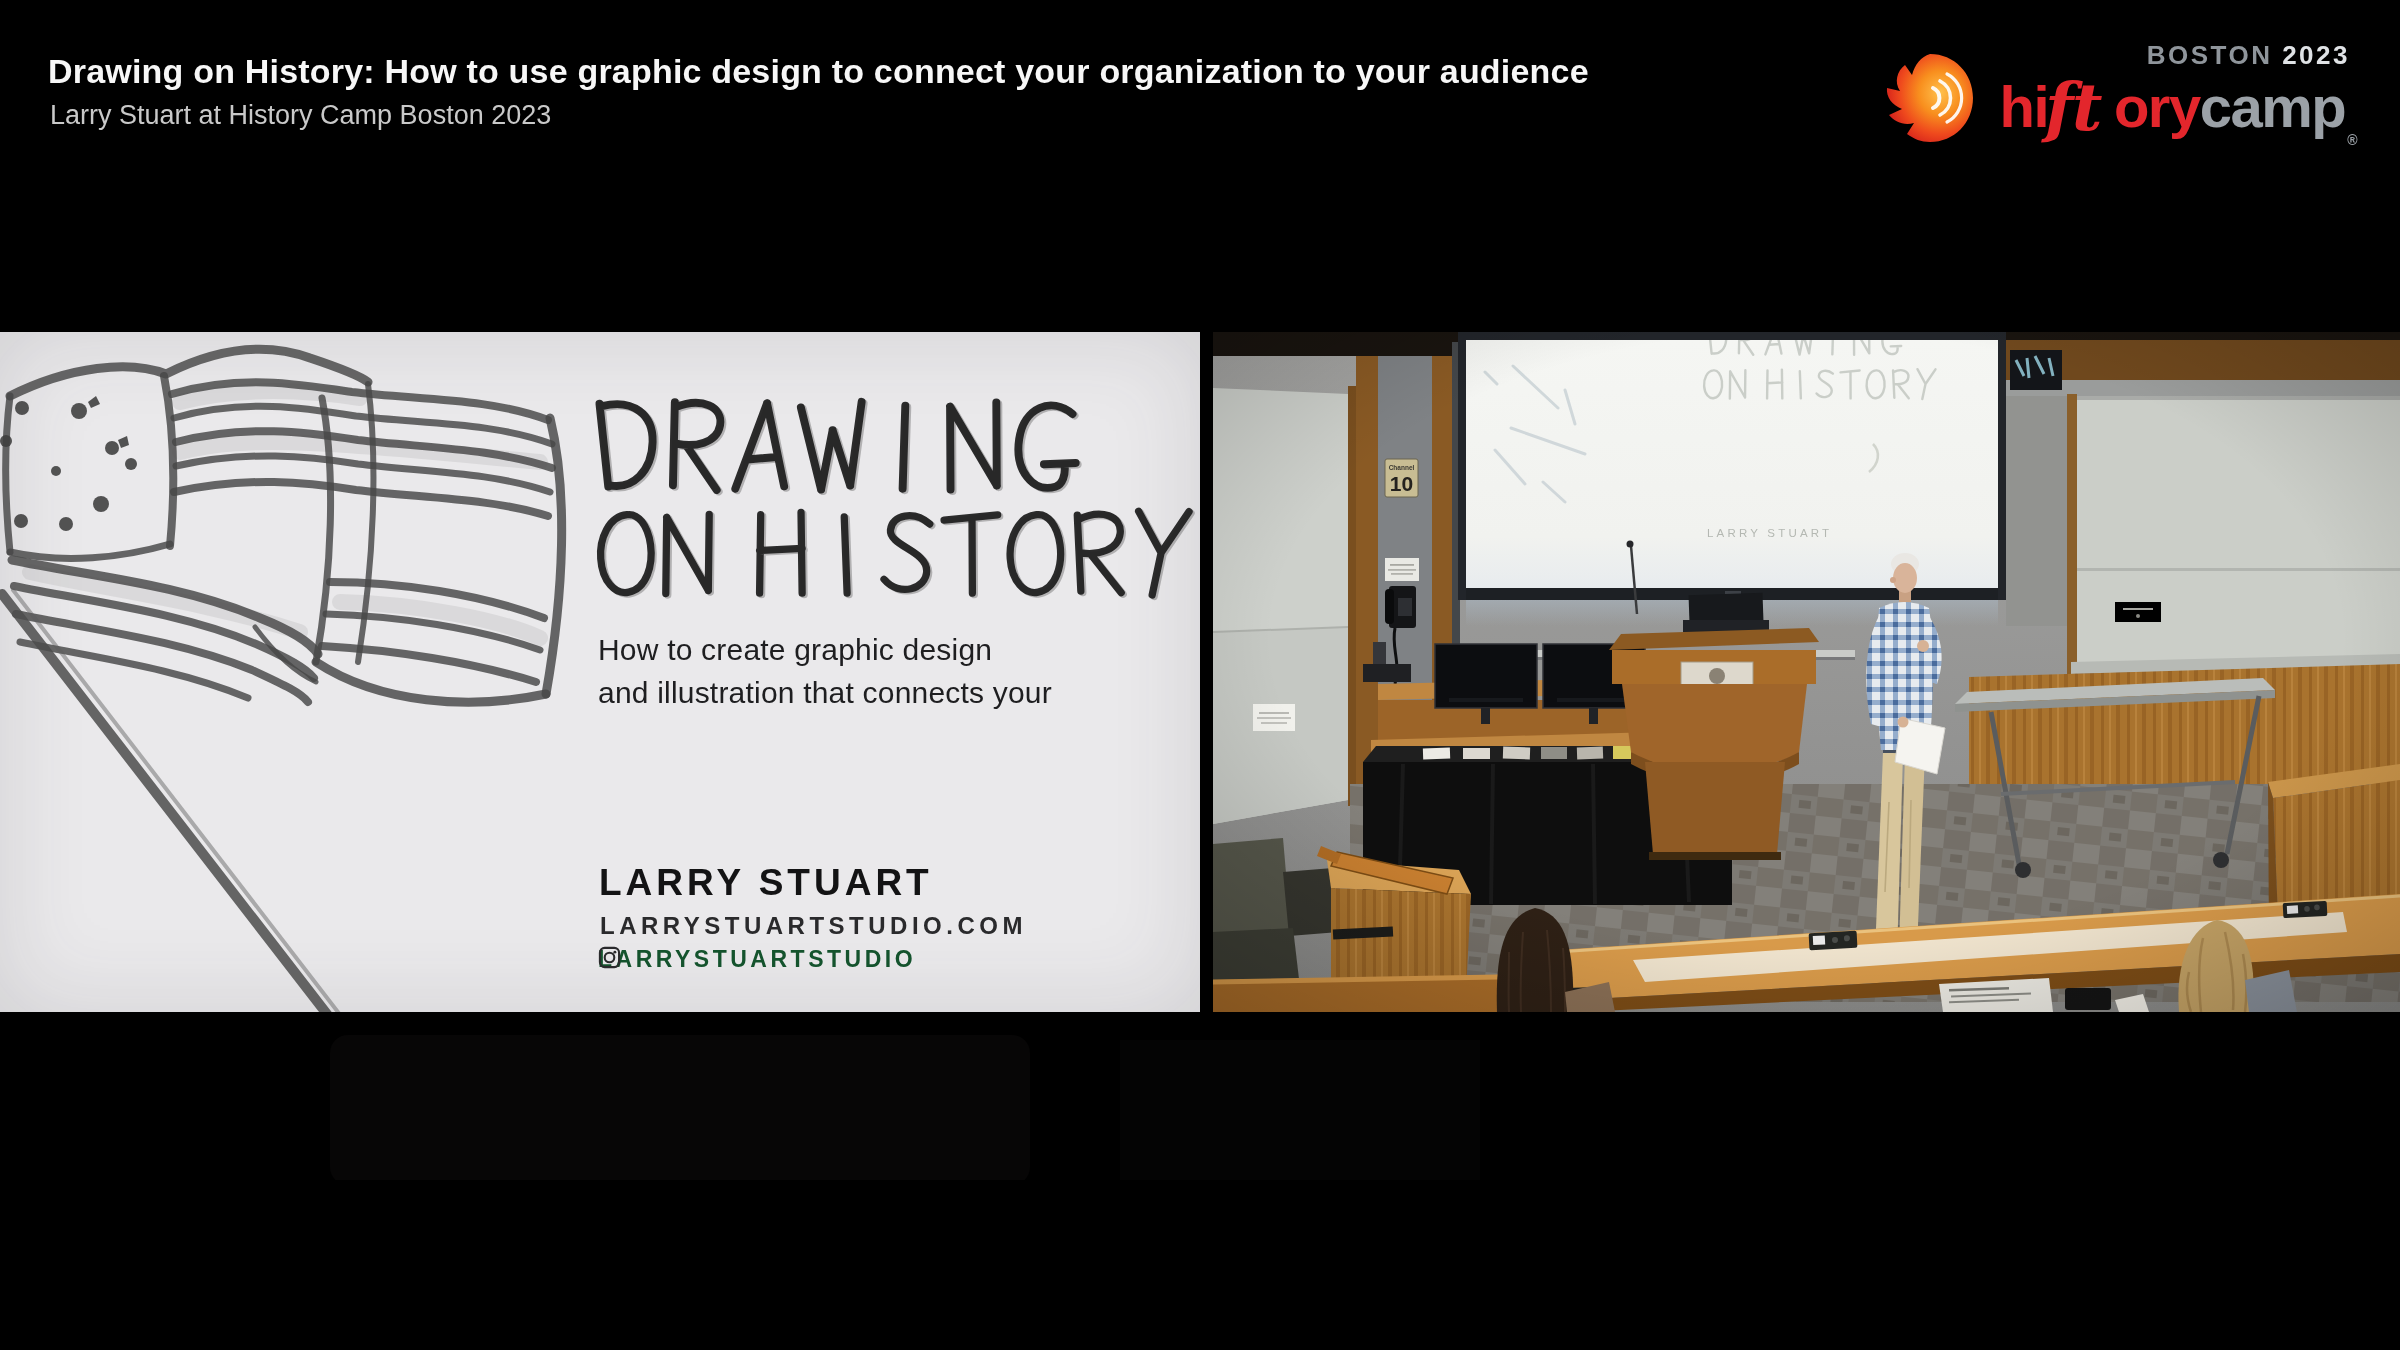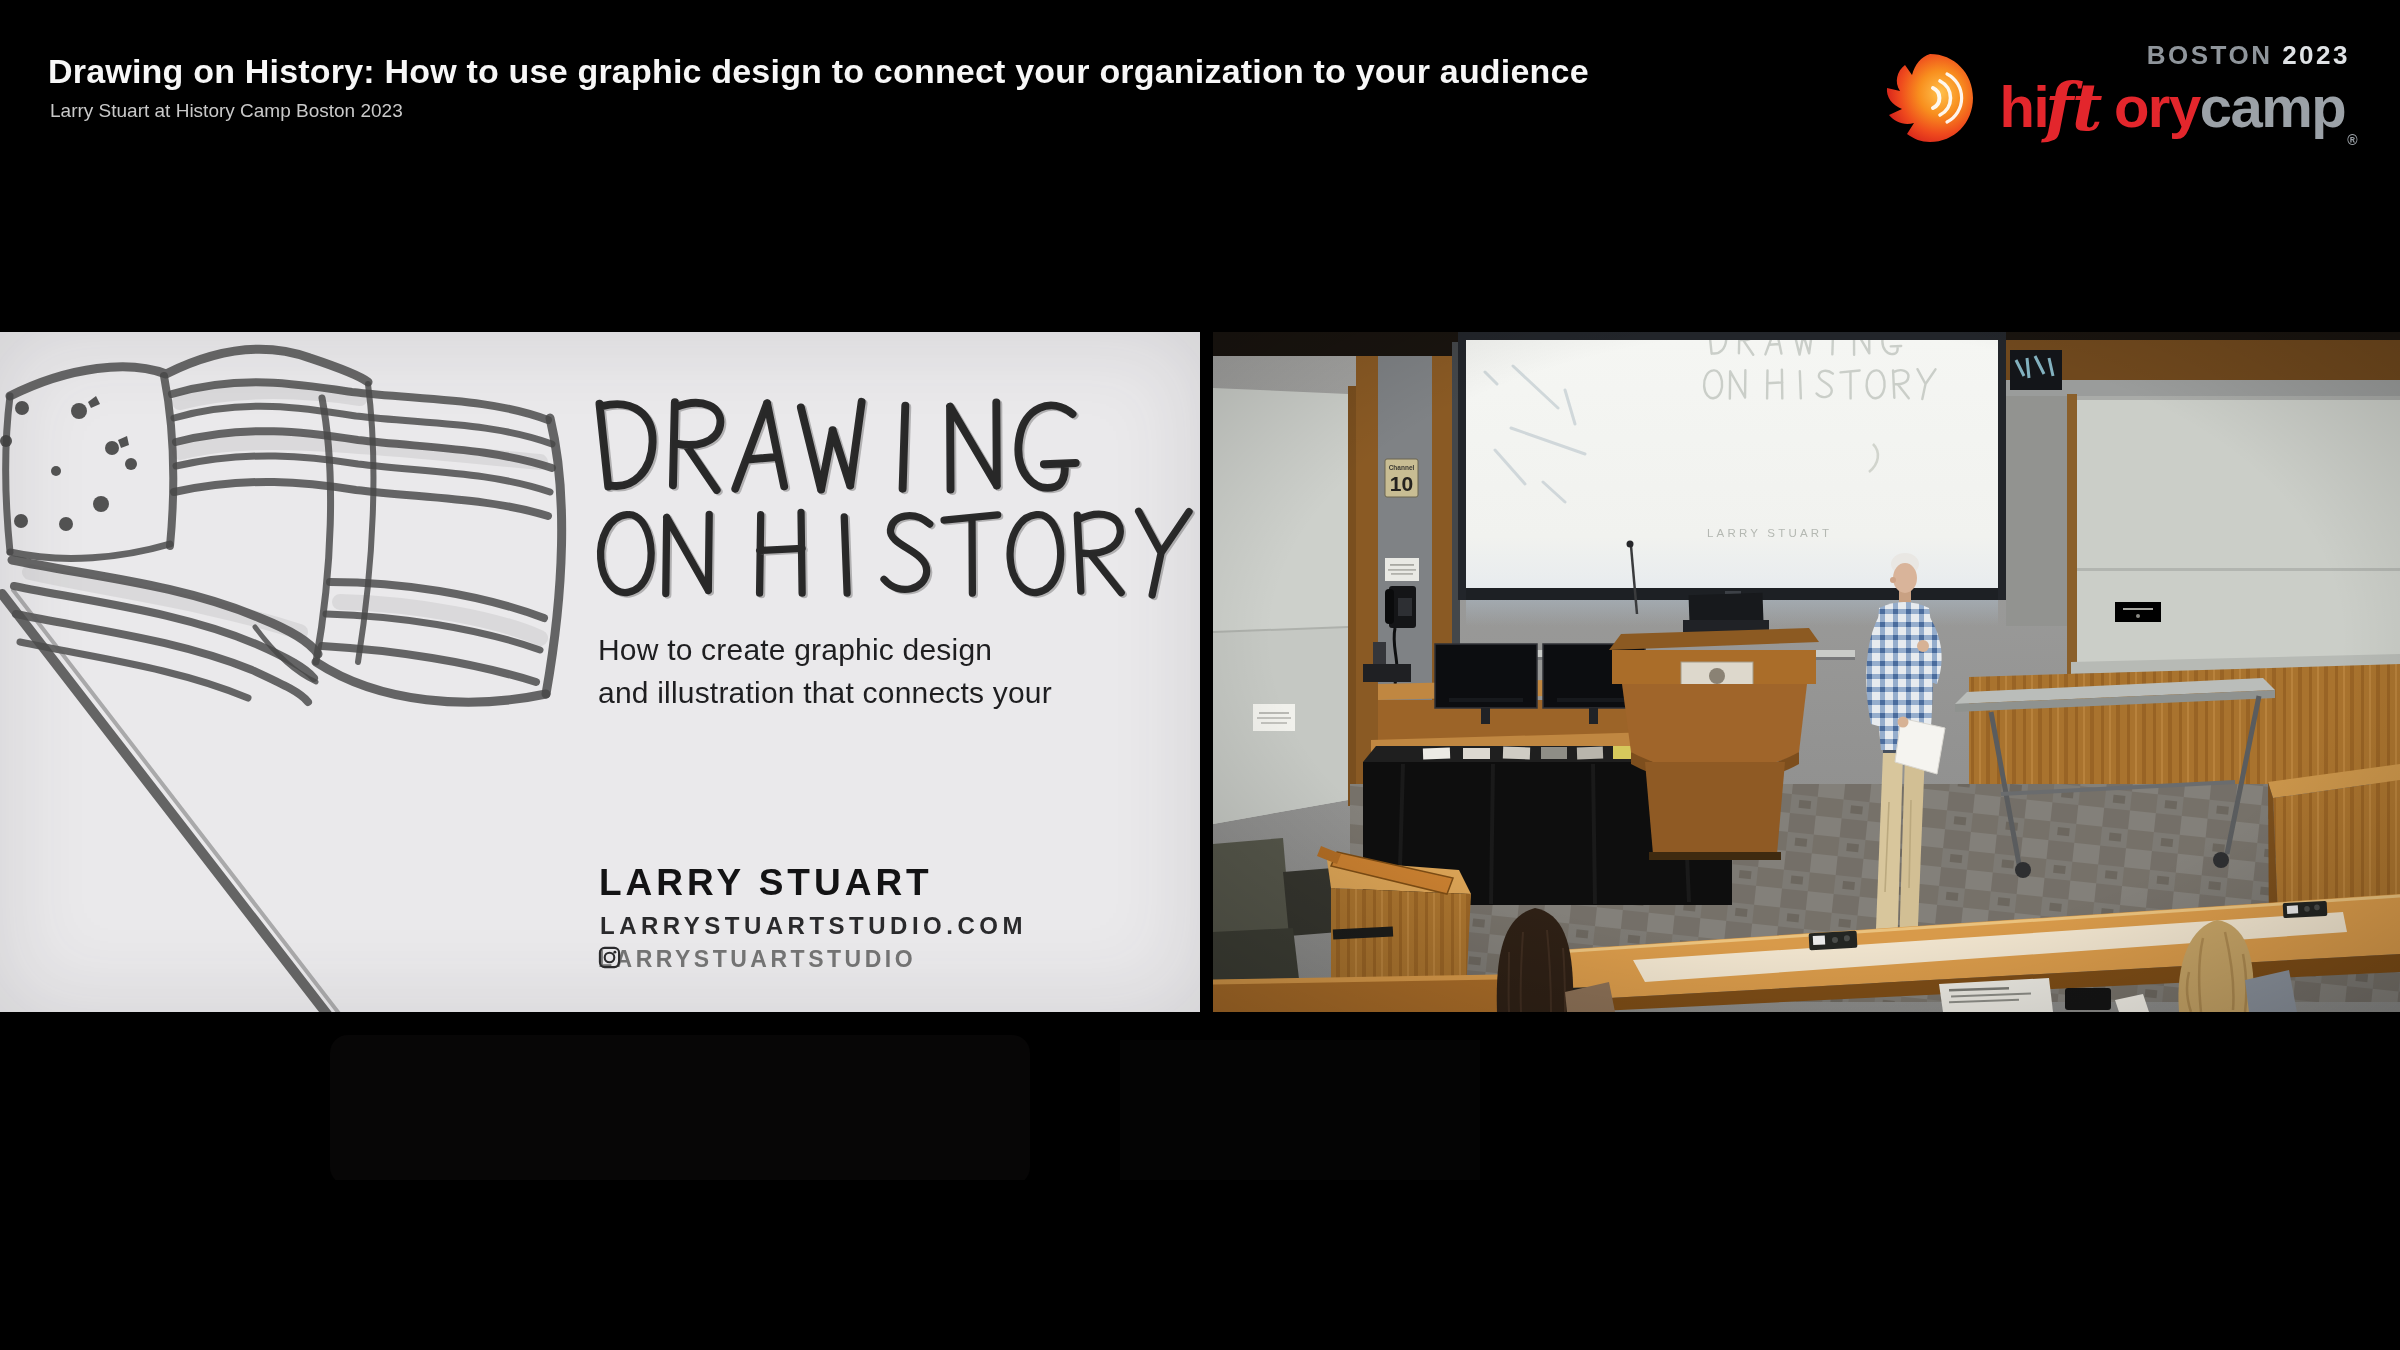--- a/index.html
+++ b/index.html
@@ -1,21 +1,21 @@
 <!DOCTYPE html>
 <html><head>
 <meta charset="utf-8">
 <style>
   html,body{margin:0;padding:0;background:#000;}
   .stage{position:relative;width:2400px;height:1180px;background:#000;overflow:hidden;
          font-family:"Liberation Sans",sans-serif;}
 
   
   .hdr-title{position:absolute;left:48px;top:52px;font-size:34px;font-weight:700;color:#f7f7f7;letter-spacing:.2px;}
-  .hdr-sub{position:absolute;left:50px;top:100px;font-size:19px;font-weight:400;color:#c9c9c9;}
+  .hdr-sub{position:absolute;left:50px;top:100px;font-size:27px;font-weight:400;color:#c9c9c9;}
 
   
   .logo{position:absolute;right:44px;top:40px;display:flex;align-items:center;}
   .logo-flame{width:96px;height:96px;margin-right:6px;margin-top:8px;}
   .logo-block{position:relative;}
   .logo-tag{text-align:right;font-size:26px;font-weight:700;letter-spacing:2.5px;color:#8f959b;margin-right:6px;}
   .logo-tag .yr{color:#dfe2e5;}
   .logo-word{font-size:58px;font-weight:700;letter-spacing:-1.5px;line-height:1;margin-top:0px;white-space:nowrap;}
   .logo-word .red{color:#e3262c;margin-left:16px;}
   .logo-word .lig{font-family:"DejaVu Serif",serif;font-style:italic;font-weight:700;font-size:66px;
@@ -25,21 +25,21 @@
 
   
   .band{position:absolute;left:0;top:332px;width:2400px;height:680px;}
   .slide{position:absolute;left:0;top:0;width:1200px;height:680px;background:#eae9eb;overflow:hidden;
          box-shadow:inset 0 0 90px rgba(60,58,62,.14);}
   .slide svg{position:absolute;left:0;top:0;}
   .slide-body{position:absolute;left:598px;top:296px;font-size:30px;line-height:43px;color:#1e1e20;
               font-weight:400;letter-spacing:.2px;}
   .slide-name{position:absolute;left:599px;top:530px;font-size:37px;font-weight:700;letter-spacing:4px;color:#131314;}
   .slide-site{position:absolute;left:600px;top:580px;font-size:24px;font-weight:700;letter-spacing:4.5px;color:#2a2a2c;}
-  .slide-ig{position:absolute;left:598px;top:614px;font-size:23px;font-weight:700;letter-spacing:3.5px;color:#737373;
+  .slide-ig{position:absolute;left:598px;top:614px;font-size:23px;font-weight:700;letter-spacing:3.5px;color:#14532d;
             display:flex;align-items:flex-end;}
   .slide-ig svg{margin-right:6px;}
 
   .photo{position:absolute;left:1213px;top:0;width:1187px;height:680px;overflow:hidden;background:#8d8d8b;}
 
   
   .murk1{position:absolute;left:330px;top:1035px;width:700px;height:150px;background:#070606;border-radius:18px;}
   .murk2{position:absolute;left:180px;top:1195px;width:860px;height:130px;background:#050404;border-radius:14px;}
   .murk3{position:absolute;left:1120px;top:1040px;width:360px;height:260px;background:#040404;}
 </style>

